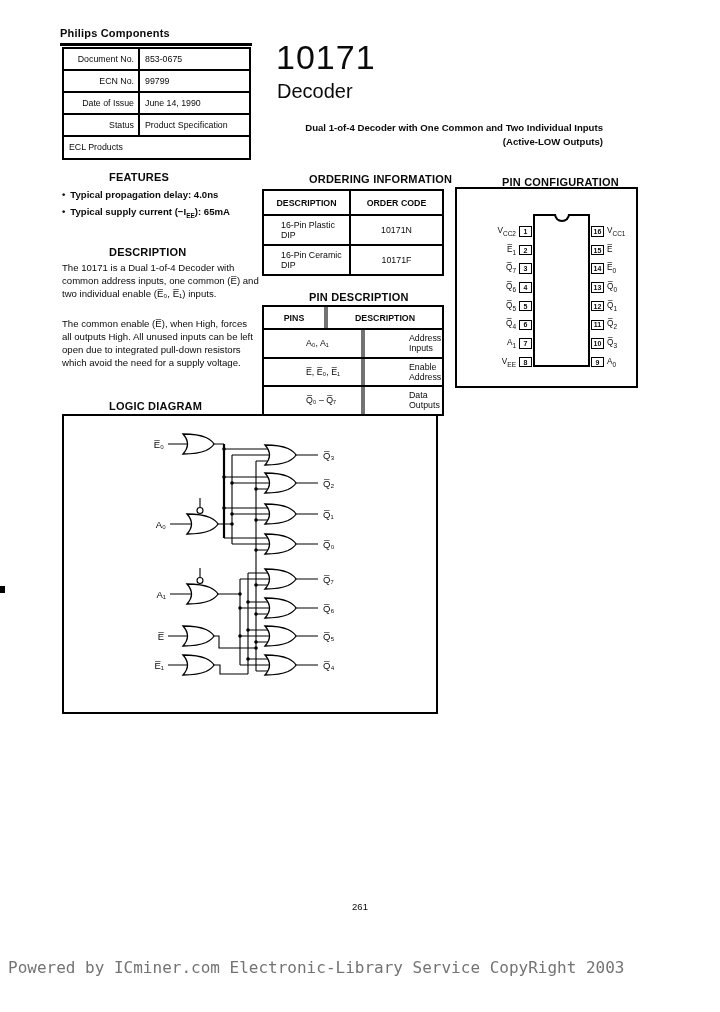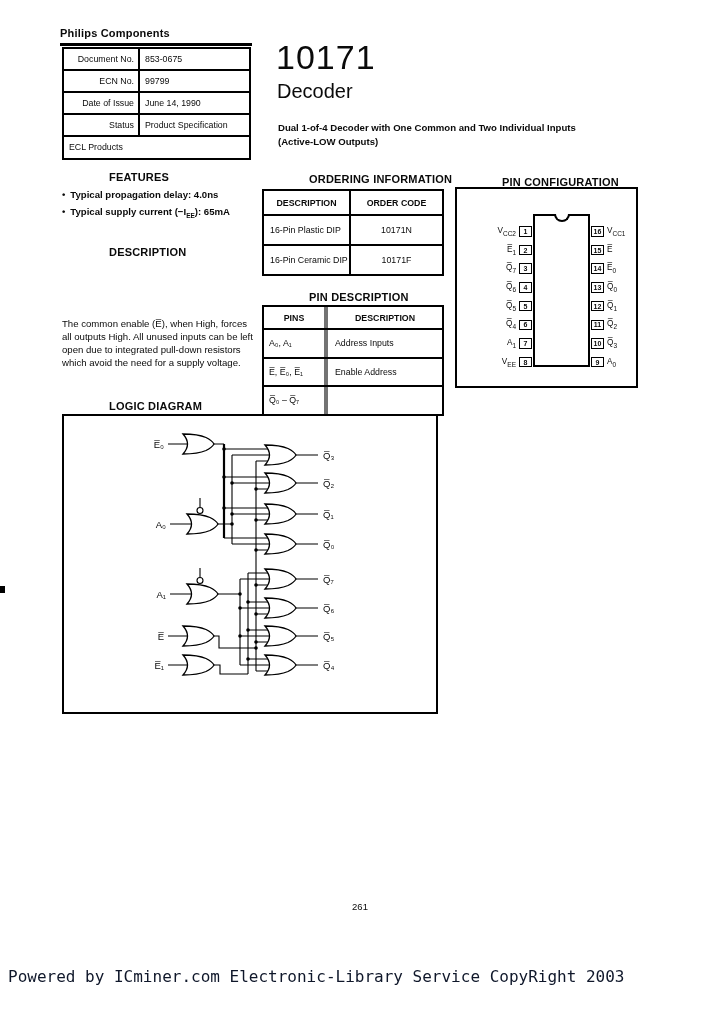--- a/index.html
+++ b/index.html
@@ -16,21 +16,21 @@
   .doc-row { display:flex; border-bottom:2px solid #000; }
   .doc-row:last-child { border-bottom:none; }
   .doc-cell { font-size:8.8px; padding:5px 4px 5px 5px; }
   .doc-label { width:76px; border-right:2px solid #000; flex:none;text-align:right; }
   .doc-value { flex:1; }
   .doc-span { font-size:8.8px; padding:5px 4px 6px 5px; }
 
   
   .part-number { position:absolute; left:276px; top:38px; font-size:34px; letter-spacing:1px; }
   .part-name   { position:absolute; left:277px; top:80px; font-size:20px; }
-  .subtitle    { position:absolute; left:278px; top:121px; width:335px; font-size:9.6px; font-weight:bold; line-height:13.5px; }
+  .subtitle    { position:absolute; left:268px; top:121px; width:335px; font-size:9.6px; font-weight:bold; line-height:13.5px;text-align:right; }
 
   
   .sec-heading { position:absolute; font-size:11px; font-weight:bold; letter-spacing:.2px;padding-left:47px; }
 
   
   .feat-item { position:absolute; left:62px; width:200px; font-size:9.6px; font-weight:bold; display:flex; gap:5px; }
   .feat-item sub { font-size:6.5px; font-weight:bold; }
 
   
   .desc-para { position:absolute; left:62px; width:197px; font-size:9.6px; line-height:13px; }
@@ -38,26 +38,26 @@
   
   .dtable { position:absolute; width:182px; border:2.5px solid #000; background:#fff; }
   .dtr { display:flex; border-bottom:2px solid #000; }
   .dtr:last-child { border-bottom:none; }
   .dth { font-size:8.8px; font-weight:bold; display:flex; align-items:center; justify-content:center; }
   .dtd { font-size:8.8px; display:flex; align-items:center; }
   .ord-c1 { width:87px; border-right:2px solid #000; flex:none; }
   .ord-c2 { flex:1; }
   .ord-h { height:23px; }
   .ord-r { height:28px; }
-  .ord-desc { padding-left:6px; }
+  .ord-desc { padding-left:17px; }
   .ord-code { justify-content:center;border-radius:12px; }
   .pd-c1 { width:64px; border-right:4px solid #737373; flex:none; }
   .pd-c2 { flex:1; }
   .pd-h { height:21px; }
-  .pd-r { height:26.5px; }
+  .pd-r { height:26.5px;margin-left:37px; }
   .pd-pins { padding-left:5px; }
   .pd-desc { padding-left:7px; }
   .dtd sub, .pin-label sub { font-size:6.5px; }
 
   
   .pincfg-box { position:absolute; left:455px; top:187px; width:183px; height:201px; border:2px solid #000; background:#fff; }
   .chip-body { position:absolute; left:76px; top:25px; width:57px; height:153px; border:2px solid #000; background:#fff; }
   .chip-notch { position:absolute; top:-2px; left:50%; transform:translateX(-50%); width:16px; height:8px;
                 background:#fff; border:2px solid #000; border-top:none; border-radius:0 0 9px 9px; }
   .dip-col { position:absolute; top:33px; display:flex; flex-direction:column; }
@@ -69,21 +69,21 @@
   .pin-num { width:13px; height:10.5px; border:1.3px solid #000; font-size:7px; font-weight:bold;
              display:flex; align-items:center; justify-content:center; flex:none; background:#fff; }
   .pin-label { font-size:8.2px; white-space:nowrap; }
 
   
   .logic-box { position:absolute; left:62px; top:414px; width:376px; height:300px; border:2px solid #000; background:#fff; }
 
   
   .page-number { position:absolute; left:340px; top:901px; width:40px; text-align:center; font-size:9.5px; }
   .watermark { position:absolute; left:8px; top:958px; font-family:"DejaVu Sans Mono","Liberation Mono",monospace;
-               font-size:16px; color:#0f172a; white-space:nowrap;margin-top:9px; }
+               font-size:16px; color:#737373; white-space:nowrap; }
   .scan-artifact { position:absolute; left:0; top:586px; width:5px; height:7px; background:#000; }
 
   svg text { font-family:"Liberation Sans","DejaVu Sans",sans-serif; font-size:9.5px; fill:#0a0a0a; }
 </style>
 </head>
 <body>
 
 <div class="page">
 
   <div class="brand">Philips Components</div>
@@ -118,20 +118,21 @@
   <div class="feat-item" style="top:189px;">
     <span>•</span>
     <span>Typical propagation delay: 4.0ns</span>
   </div>
   <div class="feat-item" style="top:206px;">
     <span>•</span>
     <span><span>Typical supply current  (−I</span><sub>EE</sub><span>): 65mA</span></span>
   </div>
 
   <div class="sec-heading" style="left:62px; top:246px;">DESCRIPTION</div>
+  <div class="desc-para" style="top:261px;">The 10171 is a Dual 1-of-4 Decoder with common address inputs, one common (E̅) and two individual enable (E̅₀, E̅₁) inputs.</div>
   <div class="desc-para" style="top:317px;">The common enable (E̅), when High, forces all outputs High. All unused inputs can be left open due to integrated pull-down resistors which avoid the need for a supply voltage.</div>
 
   <div class="sec-heading" style="left:262px; top:173px;">ORDERING INFORMATION</div>
   <div class="dtable" style="left:262px; top:189px;">
     <div class="dtr">
       <div class="dth ord-c1 ord-h">DESCRIPTION</div>
       <div class="dth ord-c2 ord-h">ORDER CODE</div>
     </div>
     <div class="dtr">
       <div class="dtd ord-c1 ord-r ord-desc">16-Pin Plastic DIP</div>
@@ -152,20 +153,21 @@
     <div class="dtr">
       <div class="dtd pd-c1 pd-r pd-pins">A₀, A₁</div>
       <div class="dtd pd-c2 pd-r pd-desc">Address Inputs</div>
     </div>
     <div class="dtr">
       <div class="dtd pd-c1 pd-r pd-pins">E̅, E̅₀, E̅₁</div>
       <div class="dtd pd-c2 pd-r pd-desc">Enable Address</div>
     </div>
     <div class="dtr">
       <div class="dtd pd-c1 pd-r pd-pins">Q̅₀ – Q̅₇</div>
+      <div class="dtd pd-c2 pd-r pd-desc">Data Outputs</div>
     </div>
   </div>
 
   <div class="sec-heading" style="left:455px; top:176px;">PIN CONFIGURATION</div>
   <div class="pincfg-box">
     <div class="chip-body">
       <div class="chip-notch"></div>
     </div>
     <div class="dip-col left">
       <div class="dip-row">

